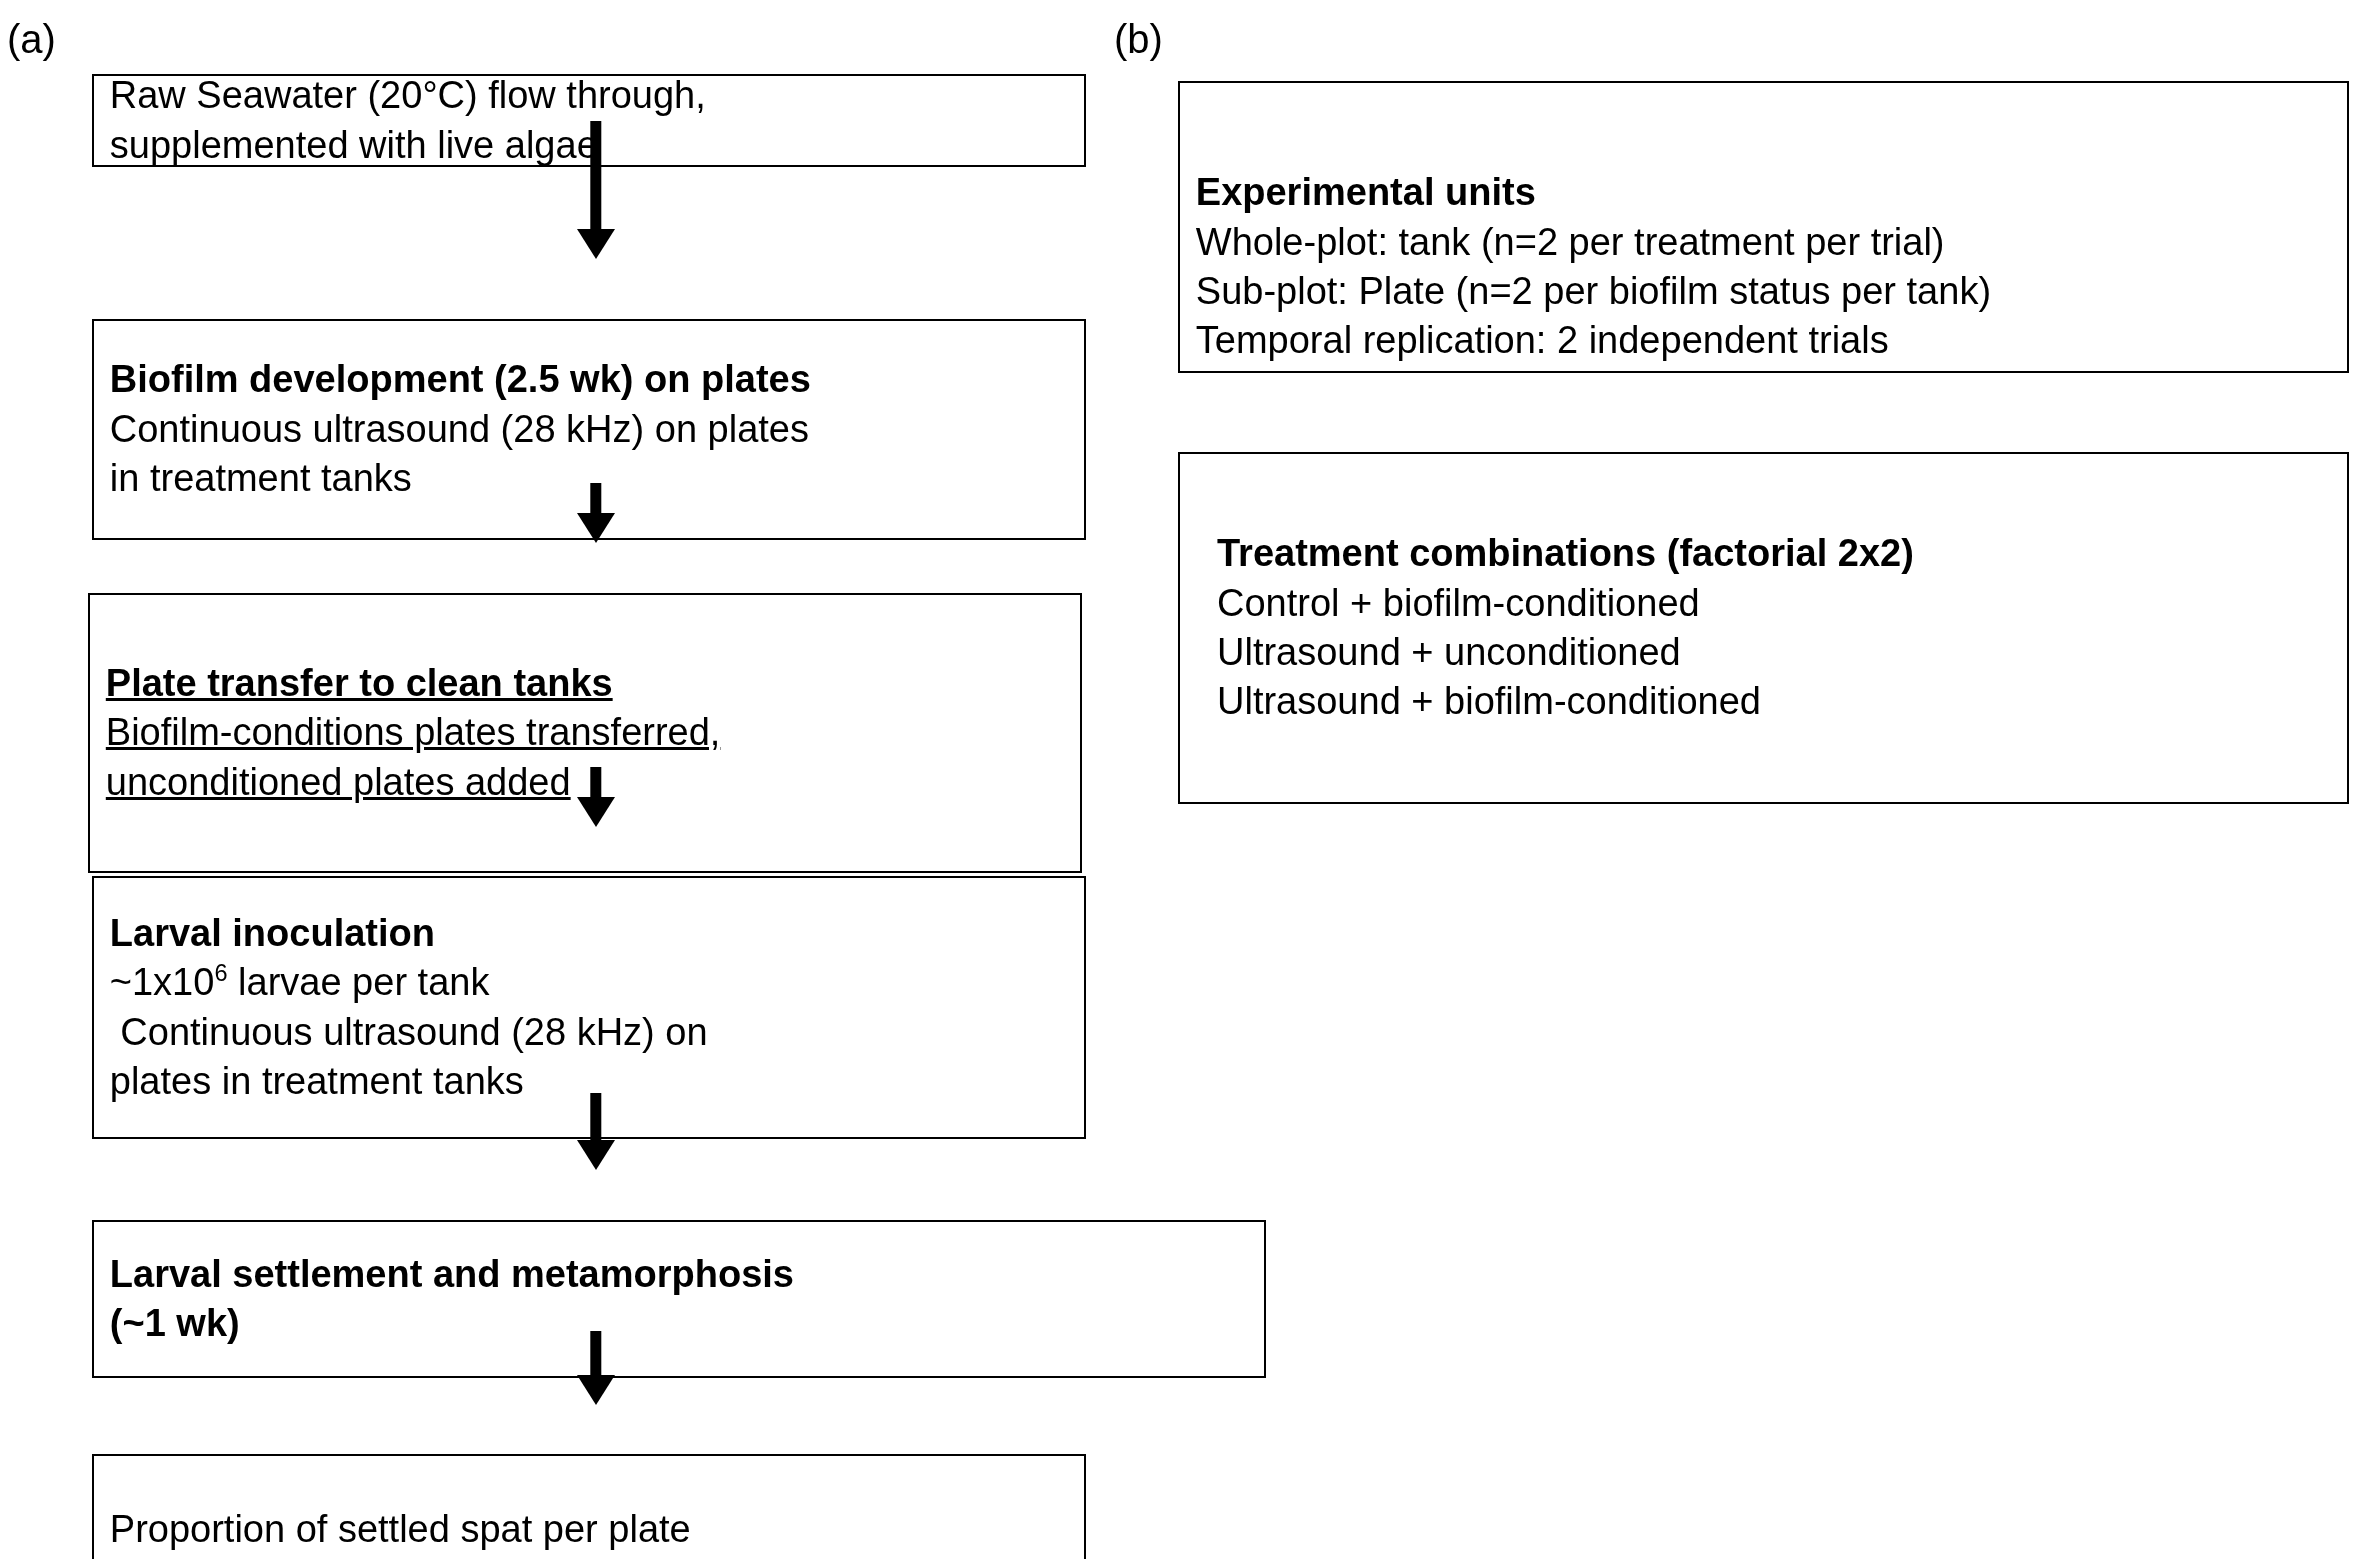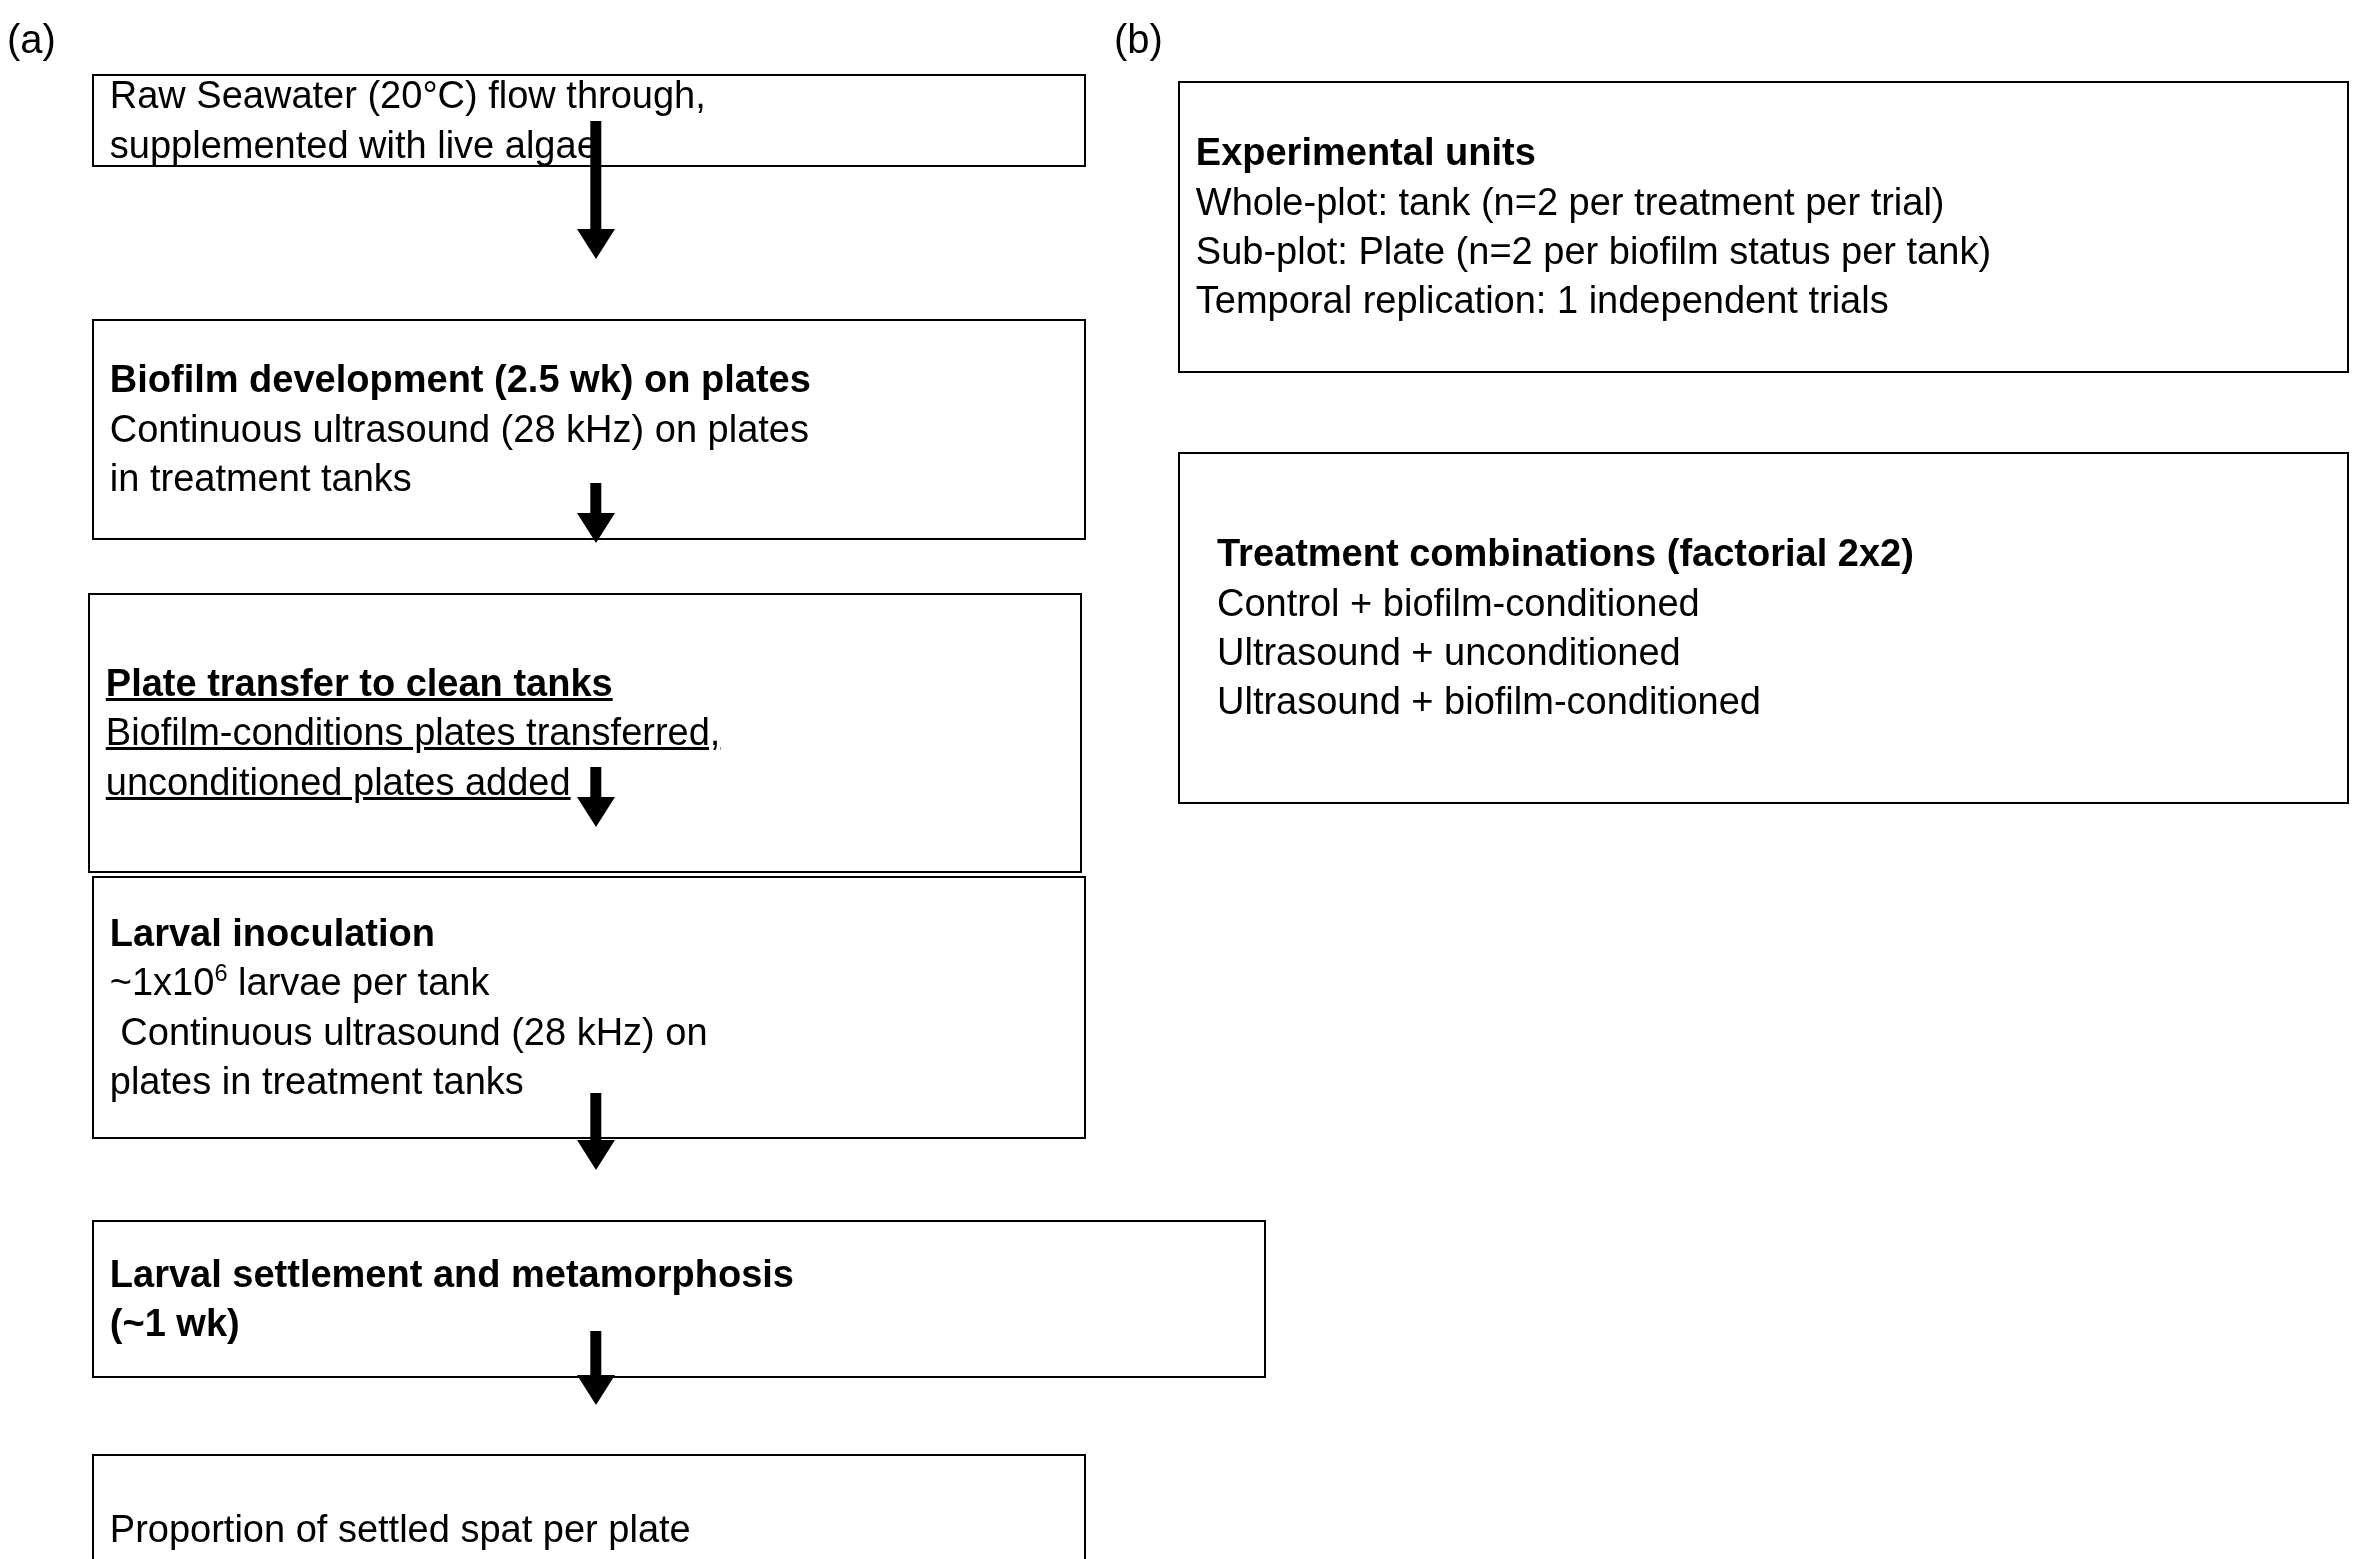--- a/index.html
+++ b/index.html
@@ -136,25 +136,25 @@
     <div class="shaft" style="height:44px;"></div>
     <div class="head"></div>
   </div>
 
   <div class="box" style="left:92px; top:1406px; width:994px; height:151px;">
     <div class="line">Proportion of settled spat per plate</div>
   </div>
 
   <div class="panel-letter" style="left:1114px; top:19px;">(b)</div>
 
-  <div class="box" style="left:1178px; top:33px; width:1171px; height:292px;">
+  <div class="box" style="left:1178px; top:33px; width:1171px; height:292px;justify-content:flex-end;">
     <div class="line bold">Experimental units</div>
     <div class="line">Whole-plot: tank (n=2 per treatment per trial)</div>
     <div class="line">Sub-plot: Plate (n=2 per biofilm status per tank)</div>
-    <div class="line">Temporal replication: 1 independent trials</div>
+    <div class="line">Temporal replication: 2 independent trials</div>
   </div>
 
   <div class="box" style="left:1178px; top:404px; width:1171px; height:352px;padding-left:37px;">
     <div class="line bold">Treatment combinations (factorial 2x2)</div>
     <div class="line">Control + biofilm-conditioned</div>
     <div class="line">Ultrasound + unconditioned</div>
     <div class="line">Ultrasound + biofilm-conditioned</div>
   </div>
 
 </div>

